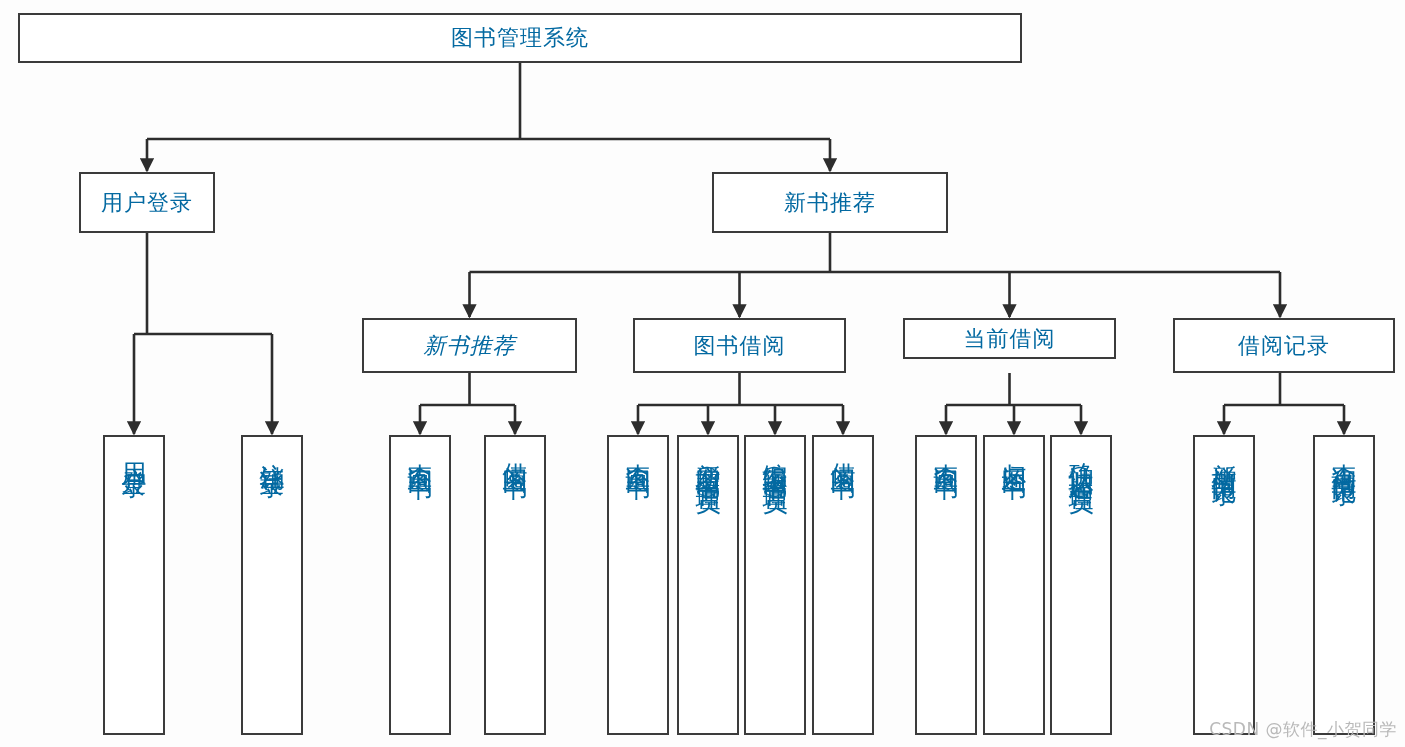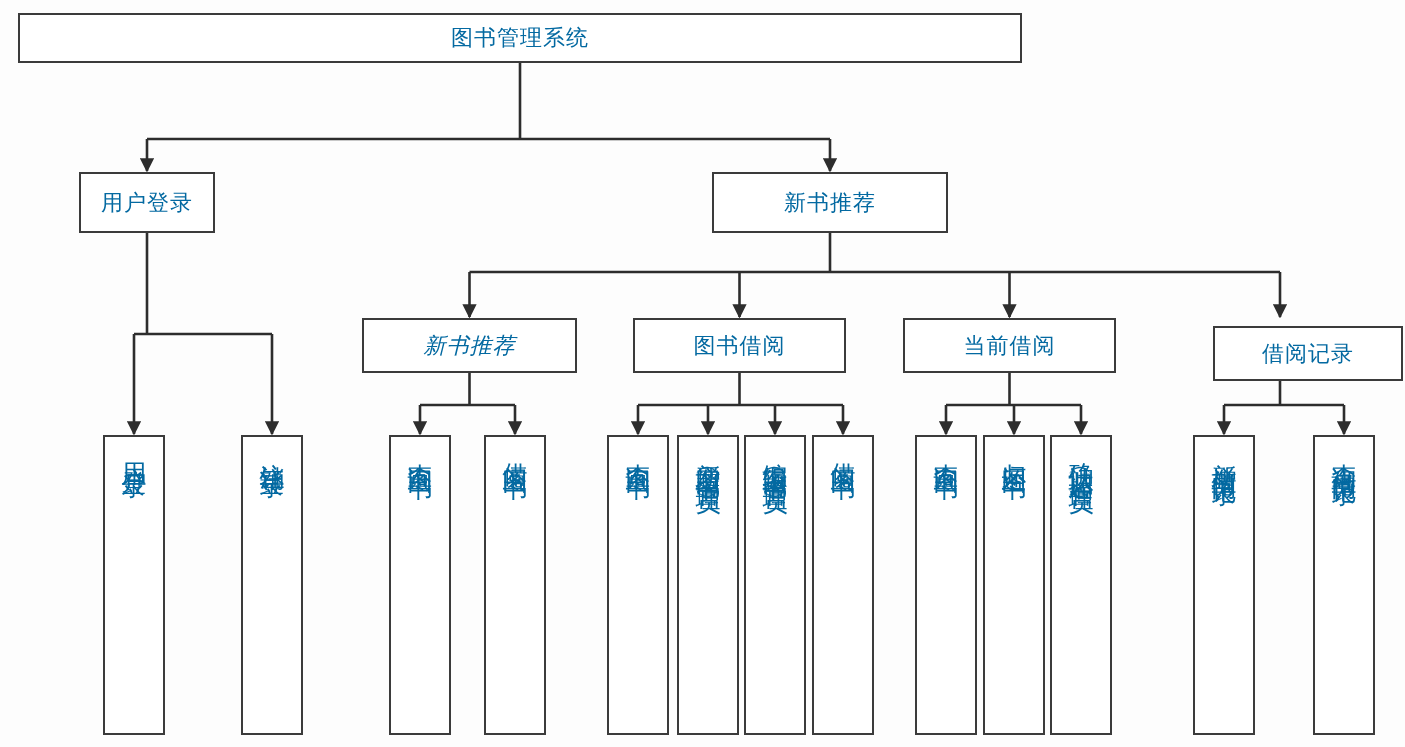--- a/index.html
+++ b/index.html
@@ -122,24 +122,24 @@
       </div>
       <div class="node horiz" style="left: 712px; top: 172px; width: 236px; height: 61px;">
         <span class="hlabel">新书推荐</span>
       </div>
       <div class="node horiz" style="left: 362px; top: 318px; width: 215px; height: 55px; font-style: italic;">
         <span class="hlabel">新书推荐</span>
       </div>
       <div class="node horiz" style="left: 633px; top: 318px; width: 213px; height: 55px; text-align: center;">
         <span class="hlabel">图书借阅</span>
       </div>
-      <div class="node horiz" style="left: 903px; top: 318px; width: 213px; height: 55px;">
+      <div class="node horiz" style="left: 903px; top: 318px; width: 213px; height: 41px;">
         <span class="hlabel">当前借阅</span>
       </div>
-      <div class="node horiz" style="left: 1173px; top: 326px; width: 190px; height: 55px; margin-left: 40px;">
+      <div class="node horiz" style="left: 1173px; top: 318px; width: 222px; height: 55px;">
         <span class="hlabel">借阅记录</span>
       </div>
       <div class="node vert" style="left: 103px; top: 435px; width: 62px; height: 300px;">
         <span class="vlabel">用户登录</span>
       </div>
       <div class="node vert" style="left: 241px; top: 435px; width: 62px; height: 300px;">
         <span class="vlabel">注销登录</span>
       </div>
       <div class="node vert" style="left: 389px; top: 435px; width: 62px; height: 300px;">
         <span class="vlabel">查询图书</span>
@@ -169,13 +169,14 @@
         <span class="vlabel">确认归还（管理员）</span>
       </div>
       <div class="node vert" style="left: 1193px; top: 435px; width: 62px; height: 300px;">
         <span class="vlabel">新增借阅记录</span>
       </div>
       <div class="node vert" style="left: 1313px; top: 435px; width: 62px; height: 300px;">
         <span class="vlabel">查询借阅记录</span>
       </div>
     </div>
 
+  <div class="watermark">CSDN @软件_小贺同学</div>
 </div>
 
 </body></html>

